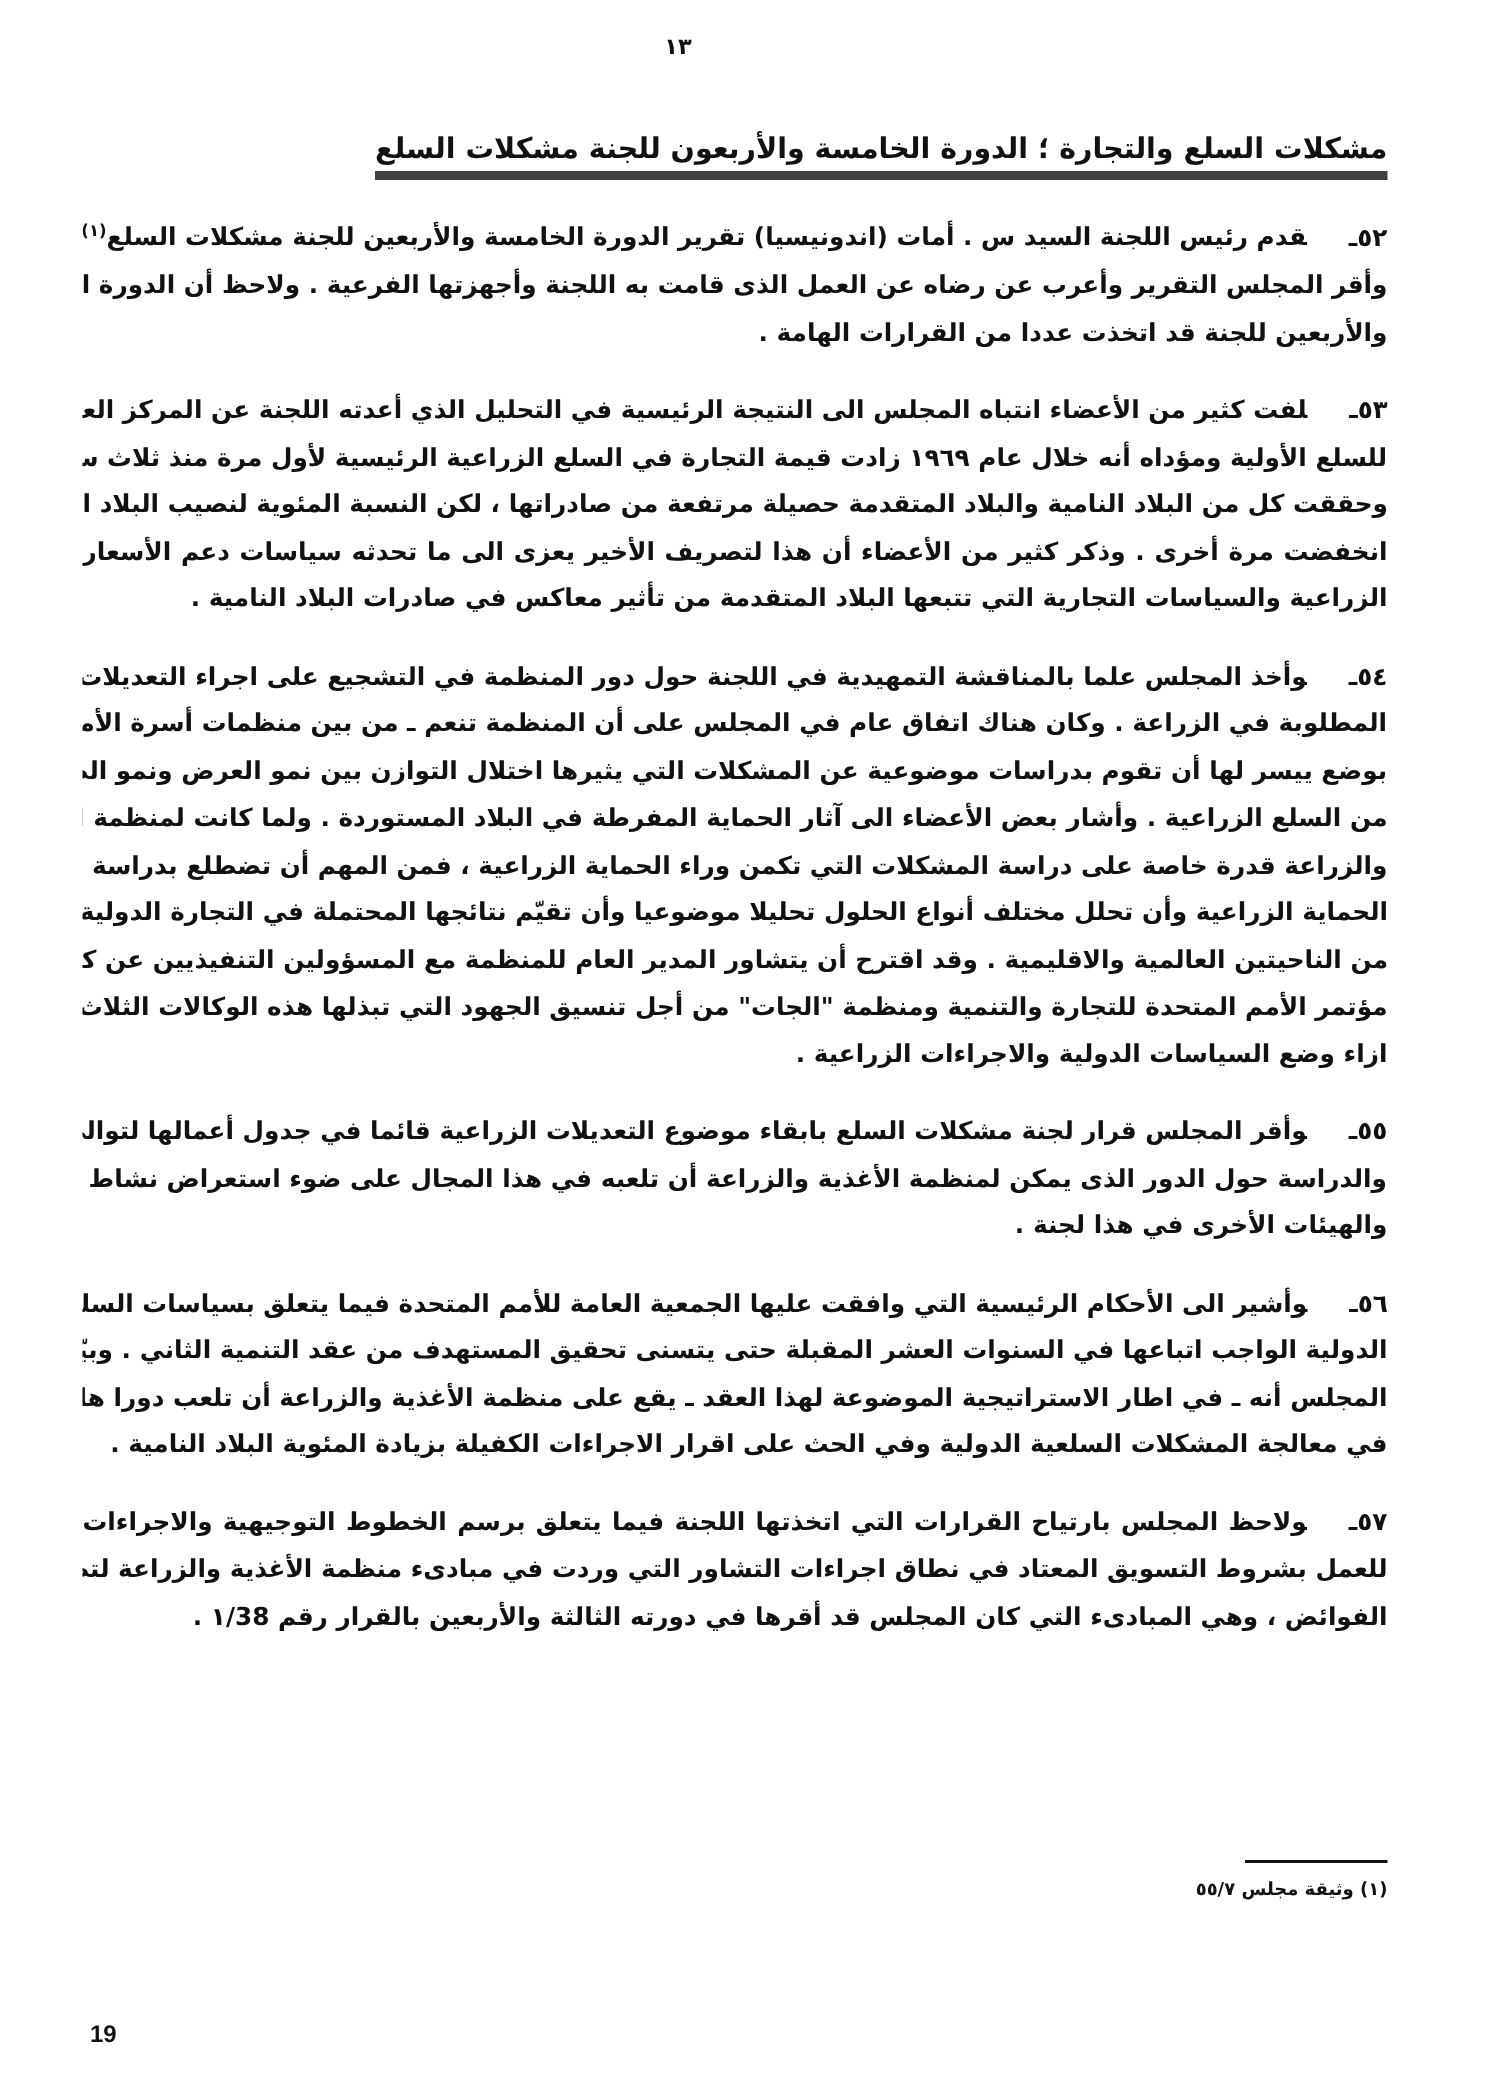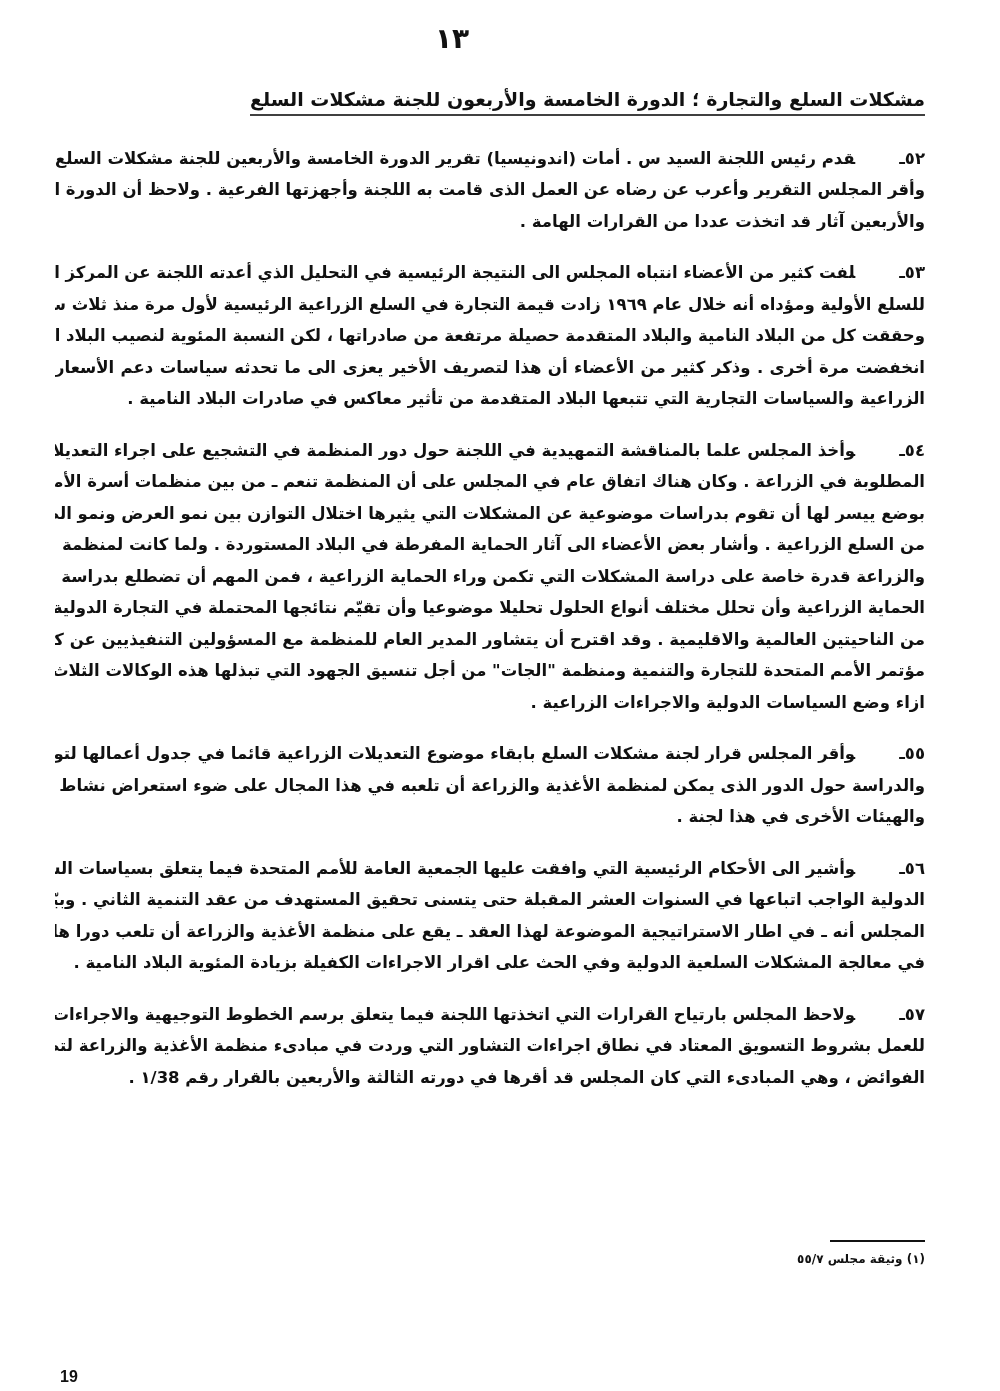--- a/index.html
+++ b/index.html
@@ -2,62 +2,61 @@
 <html><head>
   <meta charset="utf-8">
   <style>
     html, body { margin: 0; padding: 0; background: #ffffff; }
     body {
       width: 1000px; height: 1391px; position: relative; overflow: hidden;
       font-family: "DejaVu Sans", sans-serif; color: #111111;
     }
     .page-number-top {
       position: absolute; top: 22px; left: 0; width: 904px; text-align: center;
-      font-size: 28px; font-weight: bold; direction: rtl;
+      font-size: 15px; font-weight: bold; direction: rtl;
     }
     .running-head {
       position: absolute; top: 88px; right: 75px; direction: rtl;
-      font-size: 19px; font-weight: bold; border-bottom: 2px solid #404040;
+      font-size: 19px; font-weight: bold; border-bottom: 6px solid #404040;
       padding-bottom: 4px; white-space: nowrap;
     }
     .body-text {
       position: absolute; top: 138px; left: 55px; width: 870px; direction: rtl;
       font-size: 16.5px; font-weight: bold; line-height: 31.5px; text-align: justify;
       text-align-last: right;
     }
     .para { margin: 0 0 20px 0; }
-    .para .num { margin-left: 44px; white-space: nowrap; }
+    .para .num { margin-left: 28px; white-space: nowrap; }
     .para .line { display: block; text-align: justify; text-align-last: justify; white-space: nowrap; overflow: hidden; }
     .para .line.last { text-align-last: right; }
     sup { font-size: 11px; }
     .footnote-rule {
       position: absolute; top: 1240px; right: 75px; width: 95px; border-top: 2px solid #111;
     }
     .footnote {
       position: absolute; top: 1252px; right: 75px; direction: rtl; font-size: 12px; font-weight: bold;
     }
     .page-number-bottom {
       position: absolute; top: 1348px; left: 60px; font-size: 16px; font-weight: bold;
       font-family: "Liberation Sans", sans-serif;
-      margin-top: 20px;
     }
   </style>
 </head>
 <body>
 
 <div class="page-number-top">١٣</div>
 
 <div class="running-head">مشكلات السلع والتجارة ؛ الدورة الخامسة والأربعون للجنة مشكلات السلع</div>
 
 <div class="body-text">
 
   <div class="para">
     <span class="line"><span class="num">٥٢ـ</span><span>قدم رئيس اللجنة السيد س . أمات (اندونيسيا) تقرير الدورة الخامسة والأربعين للجنة مشكلات السلع</span><sup>(١)</sup></span>
     <span class="line">وأقر المجلس التقرير وأعرب عن رضاه عن العمل الذى قامت به اللجنة وأجهزتها الفرعية . ولاحظ أن الدورة الخامسة</span>
-    <span class="line last">والأربعين آثار قد اتخذت عددا من القرارات الهامة .</span>
+    <span class="line last">والأربعين للجنة قد اتخذت عددا من القرارات الهامة .</span>
   </div>
 
   <div class="para">
     <span class="line"><span class="num">٥٣ـ</span><span>لفت كثير من الأعضاء انتباه المجلس الى النتيجة الرئيسية في التحليل الذي أعدته اللجنة عن المركز العالمي</span></span>
     <span class="line">للسلع الأولية ومؤداه أنه خلال عام ١٩٦٩ زادت قيمة التجارة في السلع الزراعية الرئيسية لأول مرة منذ ثلاث سنوات ،</span>
     <span class="line">وحققت كل من البلاد النامية والبلاد المتقدمة حصيلة مرتفعة من صادراتها ، لكن النسبة المئوية لنصيب البلاد النامية</span>
     <span class="line">انخفضت مرة أخرى . وذكر كثير من الأعضاء أن هذا لتصريف الأخير يعزى الى ما تحدثه سياسات دعم الأسعار</span>
     <span class="line last">الزراعية والسياسات التجارية التي تتبعها البلاد المتقدمة من تأثير معاكس في صادرات البلاد النامية .</span>
   </div>
 

